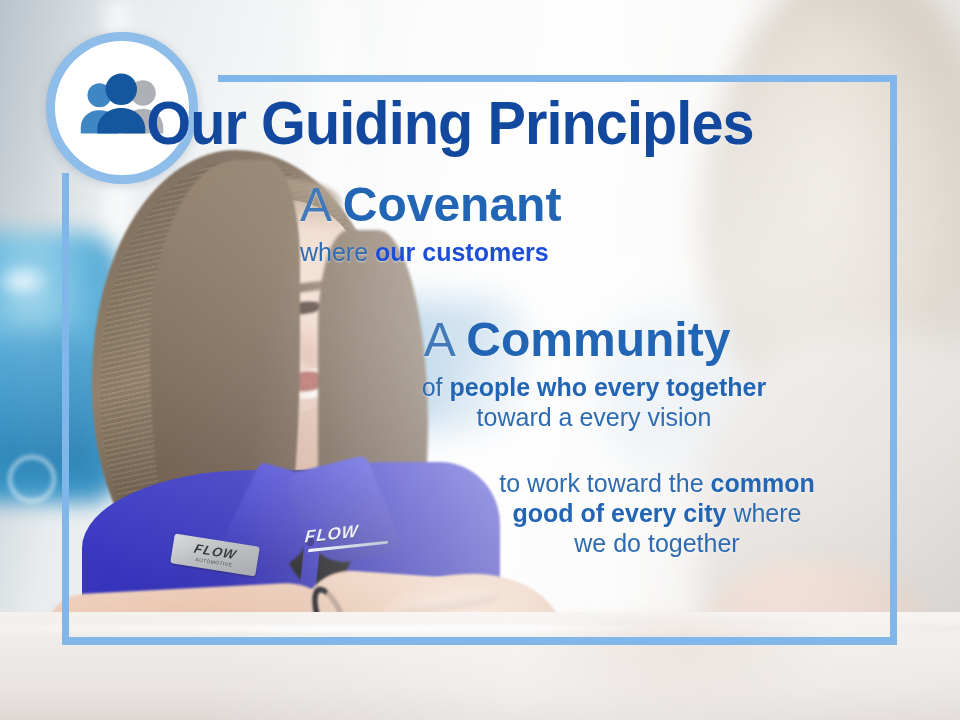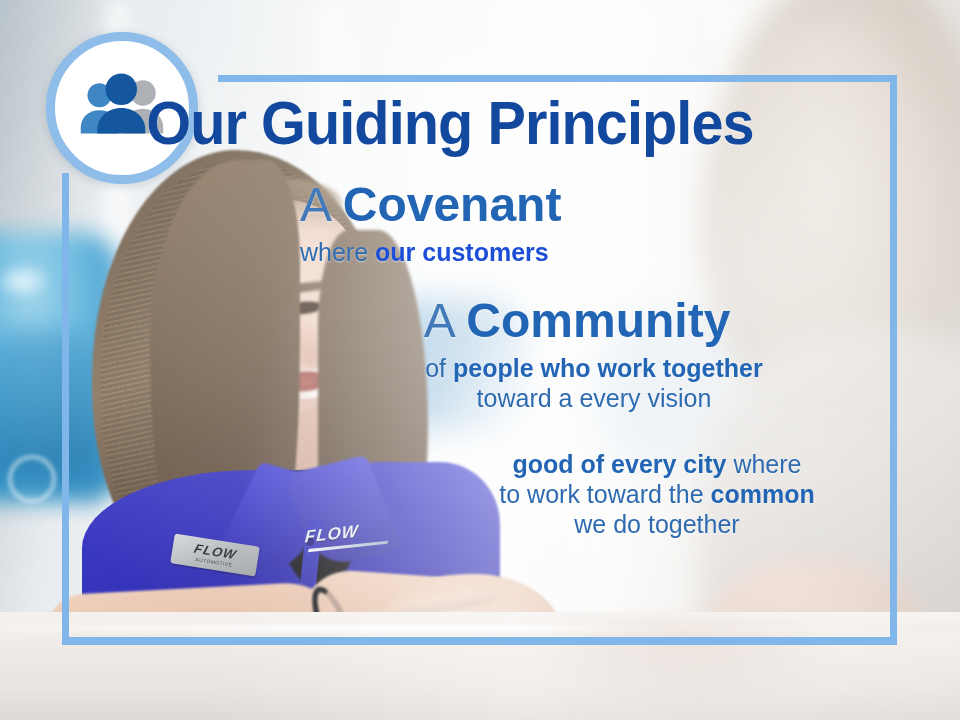--- a/index.html
+++ b/index.html
@@ -387,21 +387,21 @@
   .p-title .word { font-weight:bold; color:#2265b4; }
   .p-sub {
     font-size:25px; line-height:1.2; color:#2f6bb0;
     margin-top:6px;
     text-shadow: 0 1px 2px rgba(255,255,255,.55);
   }
   .p-sub b { font-weight:bold; color:#2265b4; }
 
   
   #block-covenant   { padding-right:128px; }
-  #block-community  { text-align:center; padding-right:40px;  margin-top:29px; }
+  #block-community  { text-align:center; padding-right:40px;  margin-top:48px; }
   #block-commitment { text-align:center; padding-right:0;     margin-top:36px; }
   #block-covenant  .p-sub { padding-right:6px; }
   #block-community .p-sub { padding-left:34px; }
   #block-commitment .p-sub { padding-left:120px; }
 </style>
 </head>
 <body>
 
 <div id="stage">
 
@@ -507,28 +507,28 @@
           <div><span>where </span><b style="color: #1d4ed8;">our customers</b></div>
         </div>
     </div>
 
     <div class="principle" id="block-community">
       <div class="p-title">
         <span class="art" style="color: rgb(66, 121, 184);">A</span>
         <span class="word" style="color: rgb(34, 101, 180);">Community</span>
       </div>
       <div class="p-sub" style="color: rgb(47, 107, 176);">
-          <div><span>of </span><b style="color: rgb(34, 101, 180);">people who work together</b></div>
+          <div><span>of </span><b style="color: rgb(34, 101, 180);">people who every together</b></div>
           <div><span>toward a every vision</span></div>
         </div>
     </div>
 
     <div class="principle" id="block-commitment">
       <div class="p-sub" style="color: rgb(47, 107, 176);">
+          <div><span>to work toward the </span><b style="color: rgb(34, 101, 180);">common</b></div>
           <div><b style="color: rgb(34, 101, 180);">good of every city</b><span> where</span></div>
-          <div><span>to work toward the </span><b style="color: rgb(34, 101, 180);">common</b></div>
           <div><span>we do together</span></div>
         </div>
     </div>
 
   </div>
 
 </div>
 
 </body></html>

